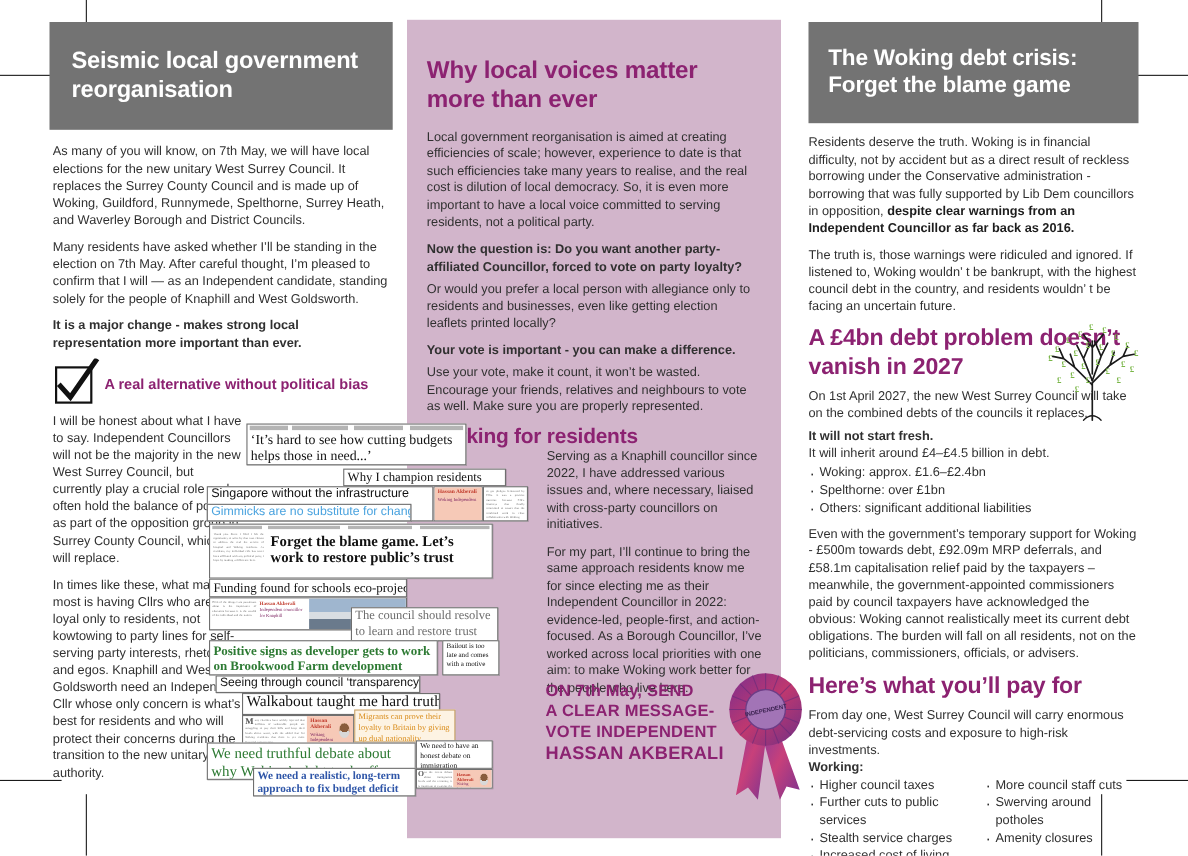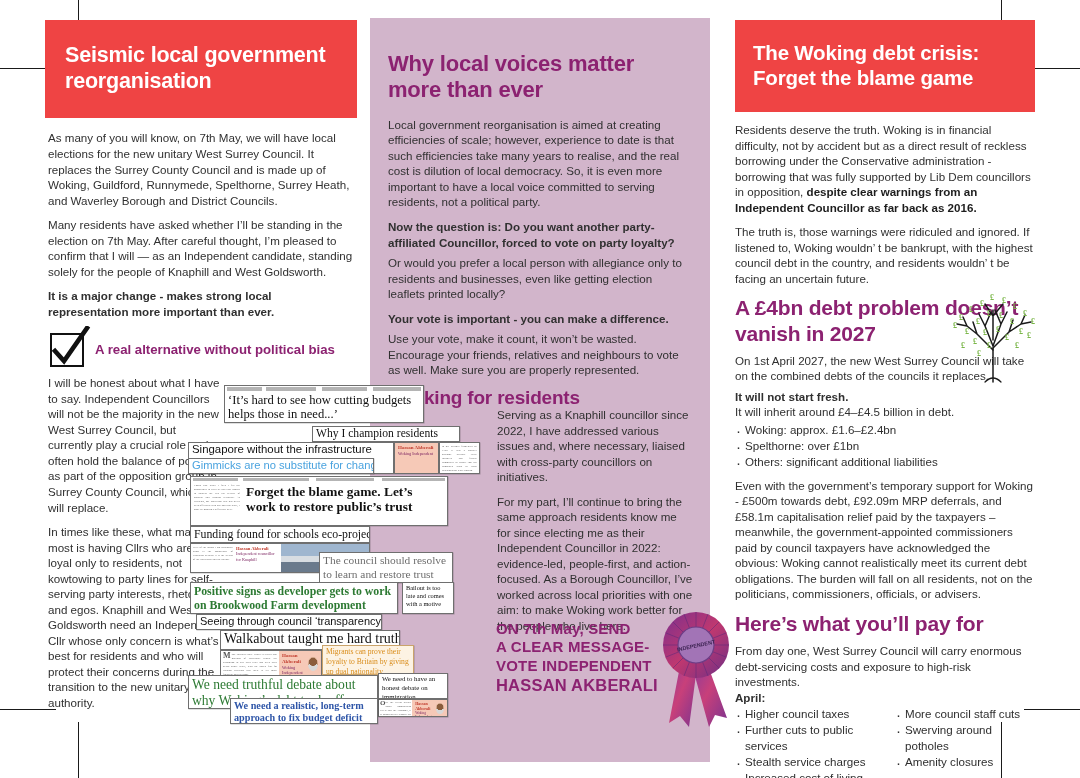--- a/index.html
+++ b/index.html
@@ -20,21 +20,21 @@
   
   .page { position:absolute; inset:0; }
 
   .col { position:absolute; top:0; }
   #col1 { left:45px;  width:312px; height:778px; }
   #col2 { left:370px; width:340px; height:744px; top:18px; background:#d2b5cb; }
   #col3 { left:735px; width:300px; height:778px; }
 
   
   .banner {
-    background:#ef4444;
+    background:#737373;
     color:#ffffff;
     padding:22px 20px 24px 20px;
     font-weight:bold;
     font-size:21.5px;
     line-height:1.22;
     letter-spacing:-0.2px;
   }
   #col1 .banner { margin-top:20px; }
   #col3 .banner { margin-top:20px; font-size:20.5px; padding:20px 18px 22px 18px;}
 
@@ -361,21 +361,21 @@
       <ul class="bul">
         <li>Woking: approx. £1.6–£2.4bn</li>
         <li>Spelthorne: over £1bn</li>
         <li>Others: significant additional liabilities</li>
       </ul>
 
       <p class="body">Even with the government’s temporary support for Woking - £500m towards debt, £92.09m MRP deferrals, and £58.1m capitalisation relief paid by the taxpayers – meanwhile, the government-appointed commissioners paid by council taxpayers have acknowledged the obvious: Woking cannot realistically meet its current debt obligations. The burden will fall on all residents, not on the politicians, commissioners, officials, or advisers.</p>
 
       <div class="h2">Here’s what you’ll pay for</div>
       <p class="body tight" style="margin-bottom:0;">From day one, West Surrey Council will carry enormous debt-servicing costs and exposure to high-risk investments.</p>
-      <p class="body tight b" style="margin-bottom:1px;">April:</p>
+      <p class="body tight b" style="margin-bottom:1px;">Working:</p>
       <div class="bul2">
         <ul class="bul" style="flex:0 0 156px;">
           <li>Higher council taxes</li>
           <li>Further cuts to public services</li>
           <li>Stealth service charges</li>
           <li>Increased cost of living</li>
         </ul>
         <ul class="bul">
           <li>More council staff cuts</li>
           <li>Swerving around potholes</li>

